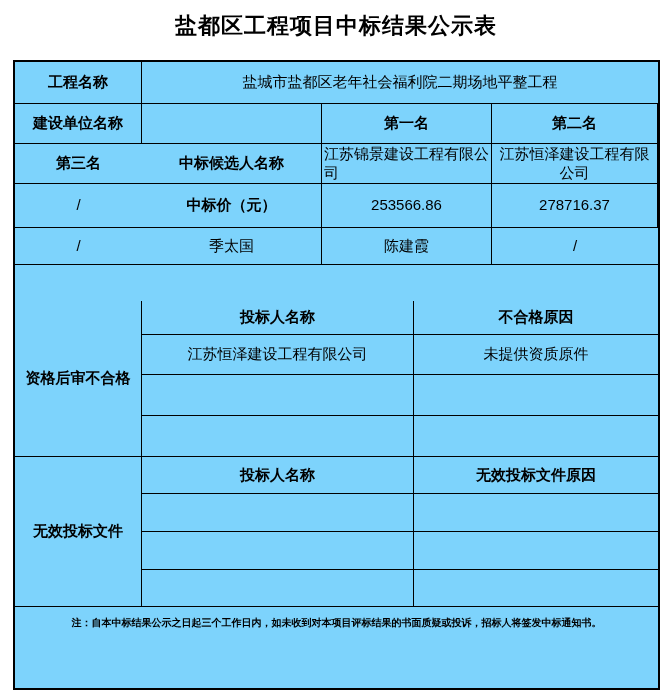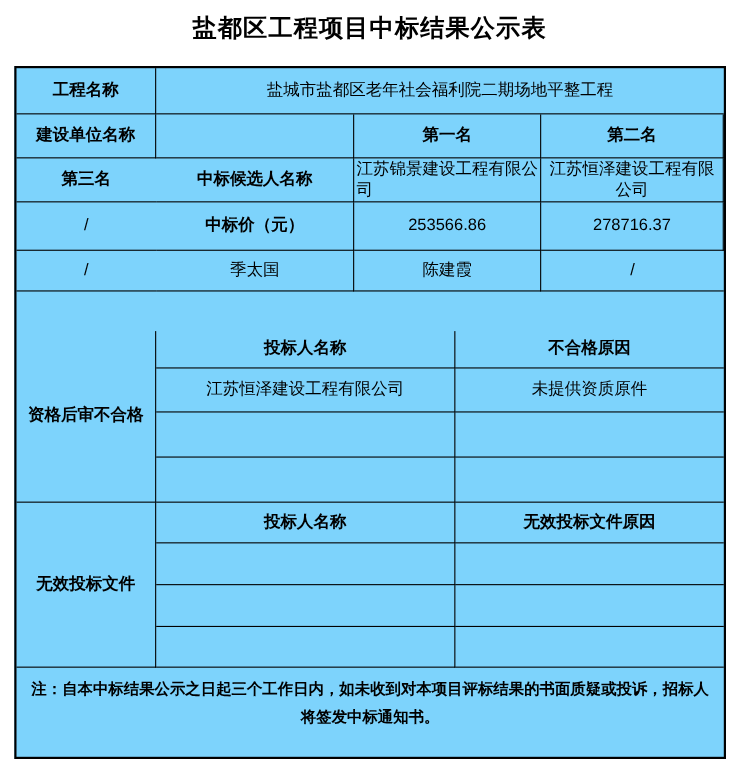--- a/index.html
+++ b/index.html
@@ -46,21 +46,21 @@
   .lc { border-right: none; }          
   .lbl { font-weight: bold; }          
   .span3 { grid-column: 2 / 5; }
   .rspan { grid-row: 1 / 5; grid-column: 1; }
   .al { justify-content: flex-start; text-align: left; }
   .num { font-family: Liberation Sans, sans-serif; font-size: 15px; }
   .note {
     height: 81px;
     padding: 7px 10px 0 10px;
     font-weight: bold;
-    font-size: 14px;
+    font-size: 10px;
     line-height: 1.75;
     text-align: center;
   }
 </style>
 </head>
 <body>
 
 <h1 class="page-title">盐都区工程项目中标结果公示表</h1>
 
 <div class="tbl">

